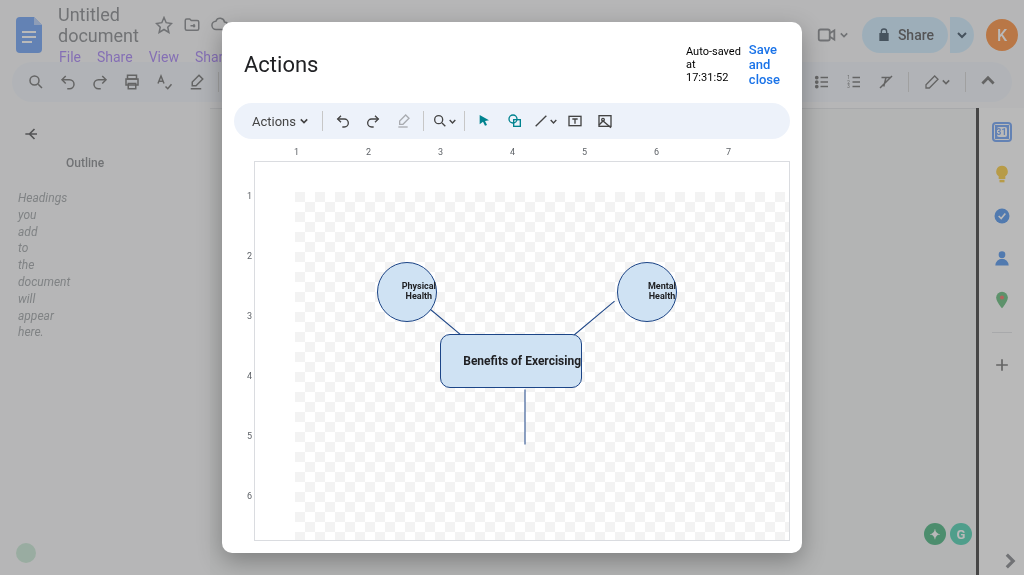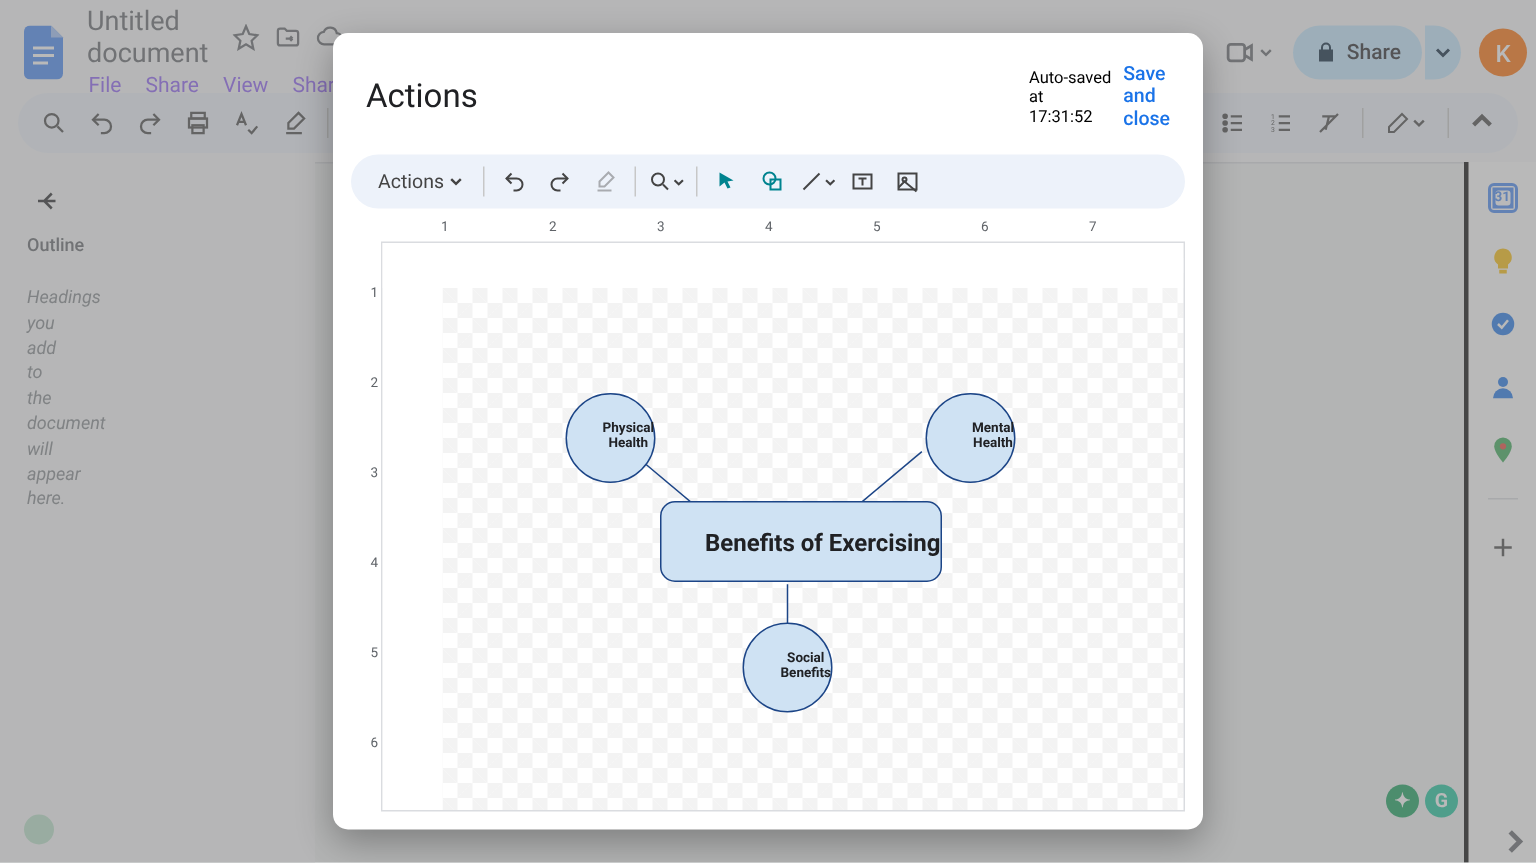--- a/index.html
+++ b/index.html
@@ -24,21 +24,21 @@
   
   .toolbar { display:flex; align-items:center; height:40px; margin:0 12px 6px 12px; background:#edf2fa; border-radius:24px; padding:0 10px; gap:4px; }
   .tb-btn { width:28px; height:28px; display:flex; align-items:center; justify-content:center; color:#444; border-radius:4px; cursor:pointer; }
   .tb-sep { width:1px; height:20px; background:#c7c7c7; margin:0 4px; }
   .zoom { font-size:14px; padding:0 4px; display:flex; align-items:center; gap:4px; cursor:pointer; }
 
   
   .body-area { display:flex; height: calc(100% - 108px); }
   .outline-panel { width:210px; padding:12px 18px; }
   .outline-back { width:28px; height:28px; display:flex; align-items:center; justify-content:center; cursor:pointer; }
-  .outline-title { font-size:12px; color:#5f6368; margin-top:8px; font-weight:500; }
+  .outline-title { font-size:12px; color:#5f6368; margin-top:8px; font-weight:500;margin-left:48px; }
   .outline-hint { font-size:12px; color:#80868b; font-style:italic; margin-top:20px; line-height:1.4; }
   .doc-surface { flex:1; background:#f1f3f4; border-top:1px solid #dadce0; }
   .right-rail { width:48px; display:flex; flex-direction:column; align-items:center; gap:22px; padding-top:14px; background:#fff; border-left:3px solid #000000; }
   .rail-icon { width:20px; height:20px; border-radius:4px; cursor:pointer; }
 
   
   .modal-backdrop { position:absolute; inset:0; background:rgba(128,128,128,0.55); display:flex; align-items:flex-start; justify-content:center; }
   .modal { width:580px; background:#fff; border-radius:10px; margin-top:22px; box-shadow:0 8px 24px rgba(0,0,0,.3); display:flex; flex-direction:column; overflow:hidden; }
   .modal-head { display:flex; align-items:center; padding:20px 22px 8px 22px; }
   .modal-title { font-size:22px; color:#202124; }
@@ -65,21 +65,21 @@
      linear-gradient(45deg,transparent 75%,#f3f3f3 75%),
      linear-gradient(-45deg,transparent 75%,#f3f3f3 75%);
     background-size:20px 20px;
     background-position:0 0,0 10px,10px -10px,-10px 0;
     background-color:#fff;
   }
   .canvas .white-margin { position:absolute; background:#fff; }
 
   .shape { position:absolute; display:flex; align-items:center; justify-content:flex-end; text-align:center; font-family:Arial,sans-serif; }
   .circle { width:60px; height:60px; border-radius:50%; background:#cfe2f3; border:1px solid #1c4587; font-size:9px; font-weight:700; line-height:1.1; }
-  .center-box { width:188px; height:54px; background:#cfe2f3; border:1px solid #1c4587; border-radius:10px; font-size:16px; font-weight:700; }
+  .center-box { width:142px; height:54px; background:#cfe2f3; border:1px solid #1c4587; border-radius:10px; font-size:12px; font-weight:700; }
   .connector { position:absolute; height:1px; background:#1c4587; transform-origin:left center; }
 
   
   .bl-badge { position:absolute; left:16px; bottom:12px; width:20px; height:20px; border-radius:50%; background:#b8e3c9; cursor:pointer; }
   .br-badges { position:absolute; right:52px; bottom:30px; display:flex; gap:4px; }
   .br-badge { width:22px; height:22px; border-radius:50%; display:flex; align-items:center; justify-content:center; color:#fff; font-size:13px; font-weight:700; cursor:pointer; }
   .br-chevron { position:absolute; right:6px; bottom:6px; color:#5f6368; cursor:pointer; }
 
   svg { display:block; }
 </style>
@@ -420,19 +420,16 @@
 
         <div class="shape circle" style="left:122px; top:100px;">
             <span>Physical<br>Health</span>
           </div>
         <div class="shape circle" style="left:362px; top:100px;">
             <span>Mental<br>Health</span>
           </div>
         <div class="shape center-box" style="left:185px; top:172px;">
             <span>Benefits of Exercising</span>
           </div>
-        <div class="shape circle" style="left:240px; top:253px;">
-            <span>Social<br>Benefits</span>
-          </div>
       </div>
     </div>
   </div>
 </div>
 
 </body></html>

